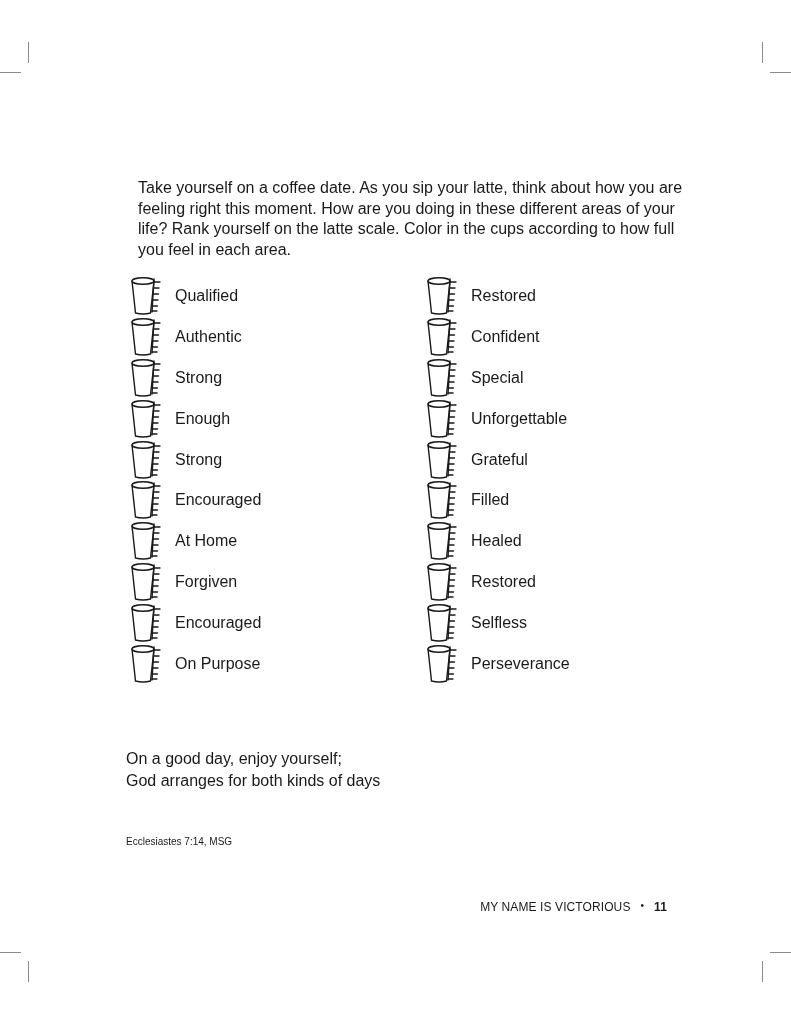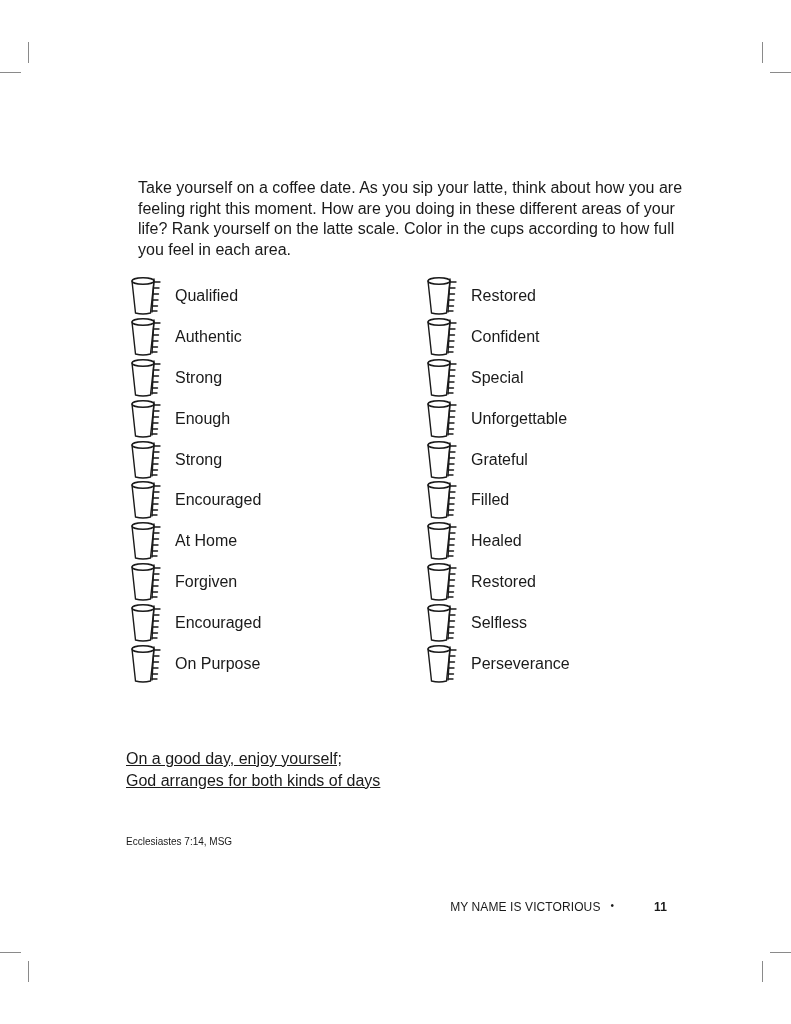--- a/index.html
+++ b/index.html
@@ -23,32 +23,32 @@
       height: 40.8px; display: flex; align-items: center; position: relative;
     }
     .cup { width: 36px; height: 40px; flex: none; display: block; }
     .cup svg { display: block; }
     .row .label {
       font-size: 16px; margin-left: 9px; margin-top: 0; white-space: nowrap;
     }
 
     .verse {
       position: absolute; left: 126px; top: 748px; margin: 0;
-      font-size: 16px; line-height: 21.5px; text-decoration: underline;
+      font-size: 16px; line-height: 21.5px;
     }
     .verse .line { display: block; }
     .citation {
       position: absolute; left: 126px; top: 836px; font-size: 10px;
     }
     .footer {
       position: absolute; right: 124px; top: 900px;
       font-size: 12px; letter-spacing: 0.1px; display: flex; align-items: flex-start;
     }
     .footer .dot { margin: 0 10px; font-size: 10px; }
-    .footer .page { font-weight: bold; margin-left: 30px; }
+    .footer .page { font-weight: bold; }
   </style>
 </head>
 <body>
 
 <div class="crop v" style="left:28px;top:42px"></div>
 <div class="crop h" style="left:0;top:72px"></div>
 <div class="crop v" style="left:762px;top:42px"></div>
 <div class="crop h" style="left:770px;top:72px"></div>
 <div class="crop v" style="left:28px;top:961px"></div>
 <div class="crop h" style="left:0;top:952px"></div>

